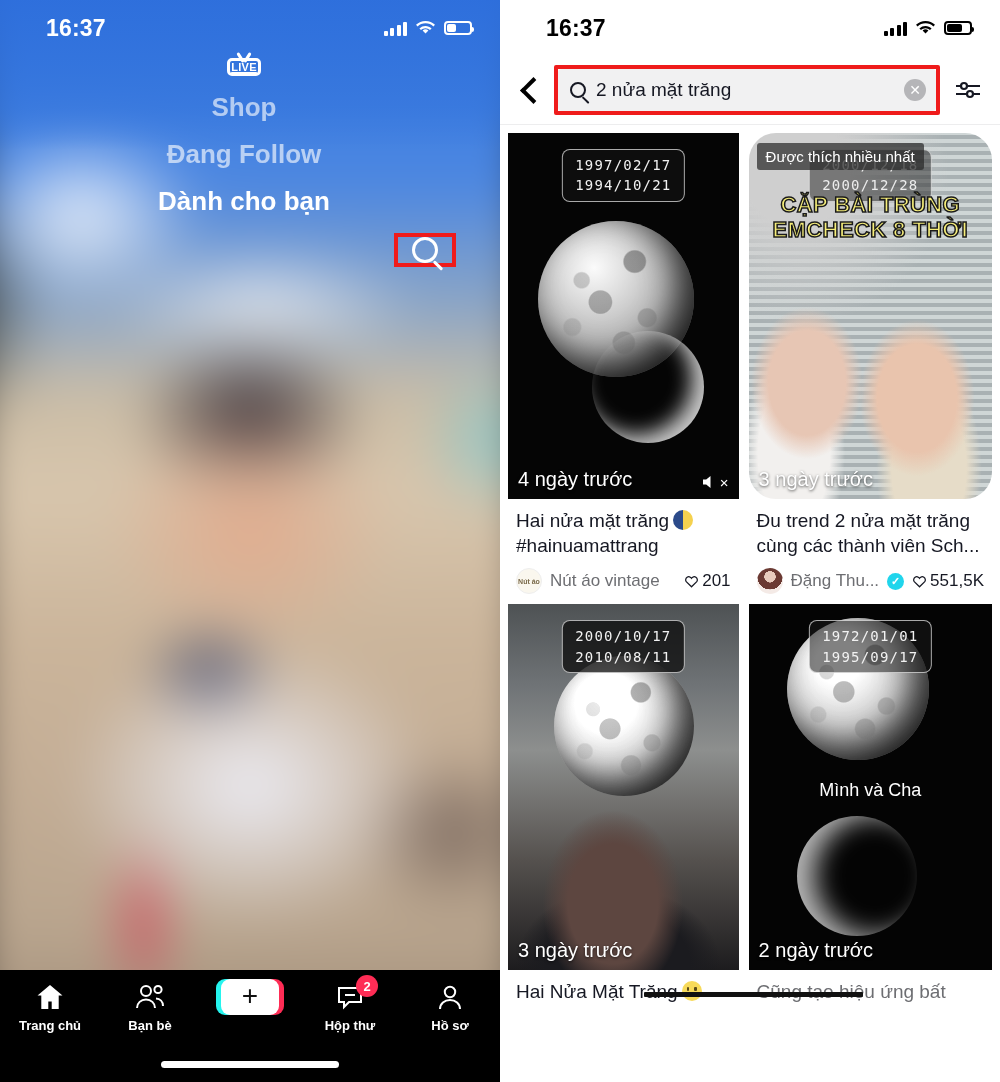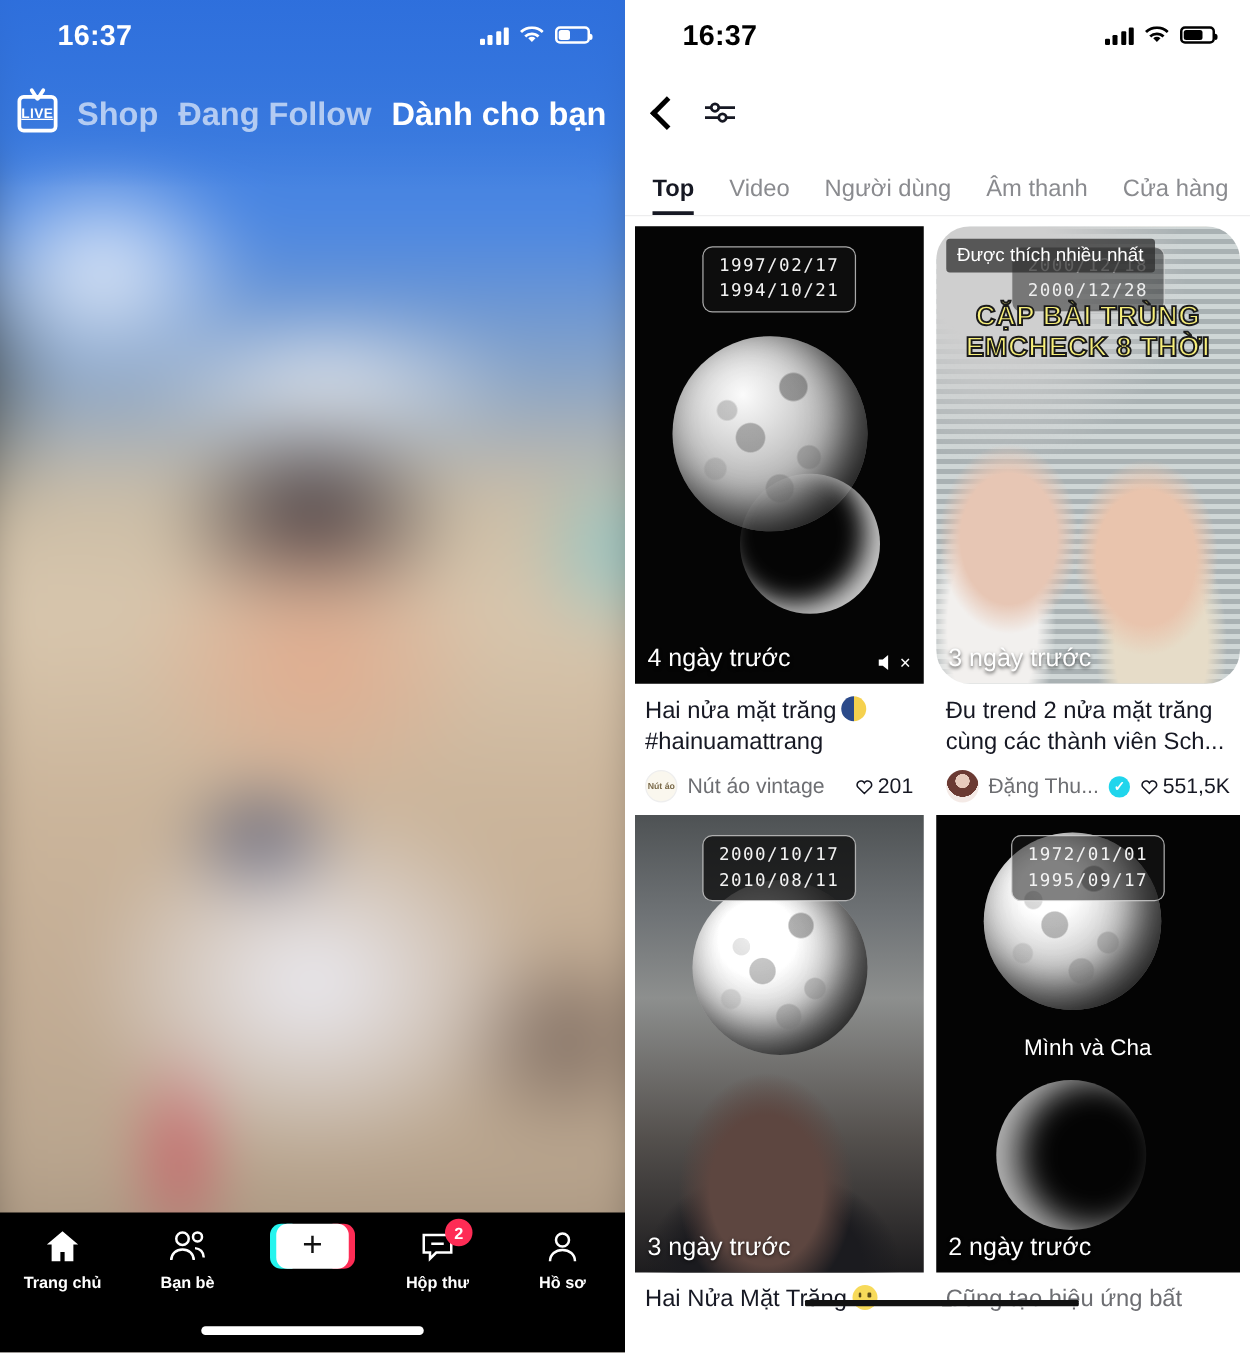--- a/index.html
+++ b/index.html
@@ -53,21 +53,21 @@
   .sig-bars { display: flex; align-items: flex-end; gap: 2.5px; height: 15px; }
   .sig-bars i { display:block; width:4px; background:#fff; border-radius:1px; }
   .sig-bars i:nth-child(1){height:5px}.sig-bars i:nth-child(2){height:8px}
   .sig-bars i:nth-child(3){height:11px}.sig-bars i:nth-child(4){height:14px}
   .batt { width: 28px; height: 14px; border: 2px solid #fff; border-radius: 4px; position: relative; }
   .batt::after { content:''; position:absolute; right:-4px; top:4px; width:2px; height:5px; background:#fff; border-radius:0 2px 2px 0; }
   .batt .lvl { position:absolute; left:1px; top:1px; bottom:1px; width:9px; background:#fff; border-radius:2px; }
 
   .top-nav {
     position: absolute; top: 58px; left: 0; right: 0; height: 66px;
-    display: flex; align-items: center; gap: 16px; padding: 0 26px 0 14px; z-index: 6;
+    display: flex; align-items: center; gap: 16px; padding: 0 26px 0 14px; z-index: 6; flex-direction: column;
   }
   .live-btn {
     width: 34px; height: 30px; border: 3px solid #fff; border-radius: 5px;
     position: relative; display:flex; align-items:center; justify-content:center;
     font-size: 11px; font-weight: 800; color: #fff; letter-spacing:.3px;
   }
   .live-btn::before, .live-btn::after{
     content:''; position:absolute; top:-9px; width:3px; height:11px; background:#fff; border-radius:2px;
   }
   .live-btn::before{ left:9px; transform: rotate(-32deg); }
@@ -347,37 +347,37 @@
           <path d="M9.5 2.2c-3 0-5.8 1.2-7.9 3.2L0 3.8A13.9 13.9 0 0 1 9.5 0C13.2 0 16.6 1.4 19 3.8l-1.6 1.6a11 11 0 0 0-7.9-3.2z" fill="#000"></path>
         </svg>
         <div class="batt">
             <div class="lvl"></div>
           </div>
       </div>
     </div>
 
     <div class="search-row">
       <div class="back-chevron"></div>
+      <div class="search-box-hl">
+        <div class="search-box">
+          <div class="s-mag"></div>
+          <div class="search-text">2 nửa mặt trăng</div>
+          <div class="clear-btn">✕</div>
+        </div>
+      </div>
       <div class="filter-icon">
         <svg width="28" height="22" viewBox="0 0 28 22" fill="none" stroke="#161823" stroke-width="2.2">
           <path d="M2 7h5M13 7h13"></path>
             <circle cx="10" cy="7" r="3" fill="#fff"></circle>
           <path d="M2 15h11M19 15h7"></path>
             <circle cx="16" cy="15" r="3" fill="#fff"></circle>
         </svg>
       </div>
     </div>
 
-    <div class="tabs">
-      <div class="tab active">Top</div>
-      <div class="tab">Video</div>
-      <div class="tab">Người dùng</div>
-      <div class="tab">Âm thanh</div>
-      <div class="tab">Cửa hàng</div>
-    </div>
     <div class="tabs-divider"></div>
 
     <div class="grid">
 
       <div class="card">
         <div class="thumb" style="background:#050505;">
           <div class="moon" style="width:156px;height:156px;left:30px;top:88px;"></div>
           <div class="crescent" style="width:112px;height:112px;left:84px;top:198px;"></div>
           <div class="date-chip" style="white-space:pre;">1997/02/17
 1994/10/21</div>

